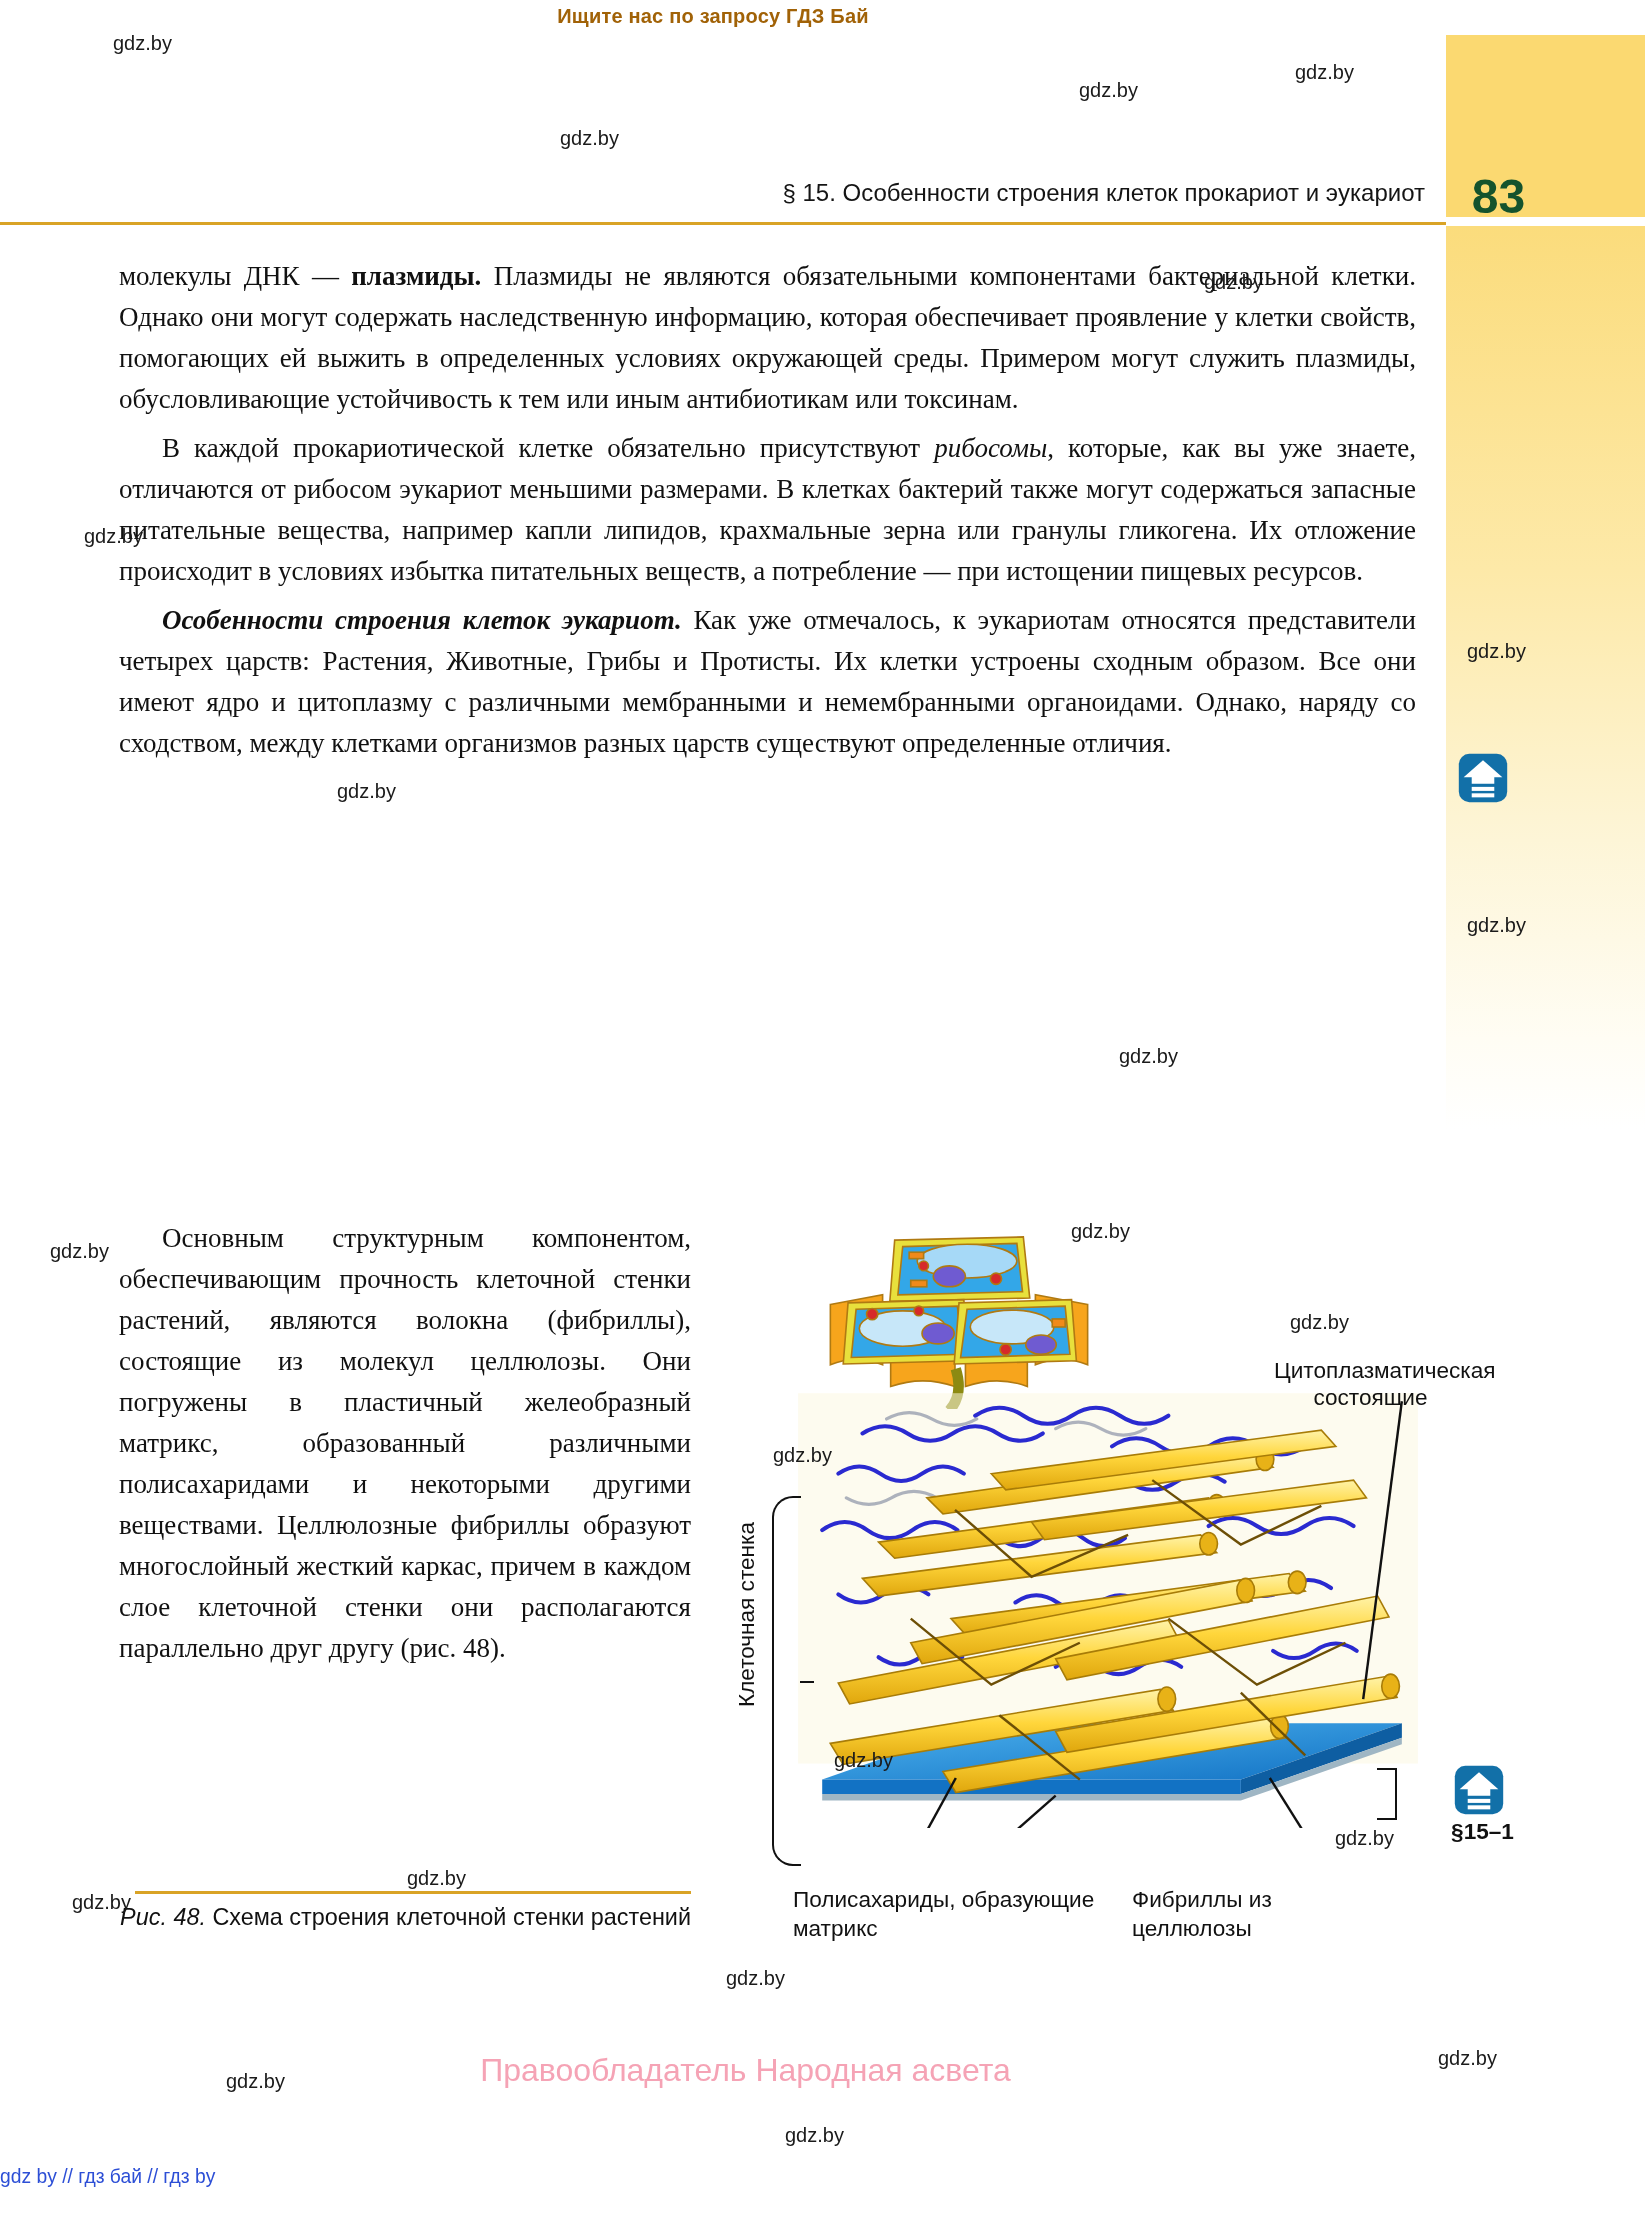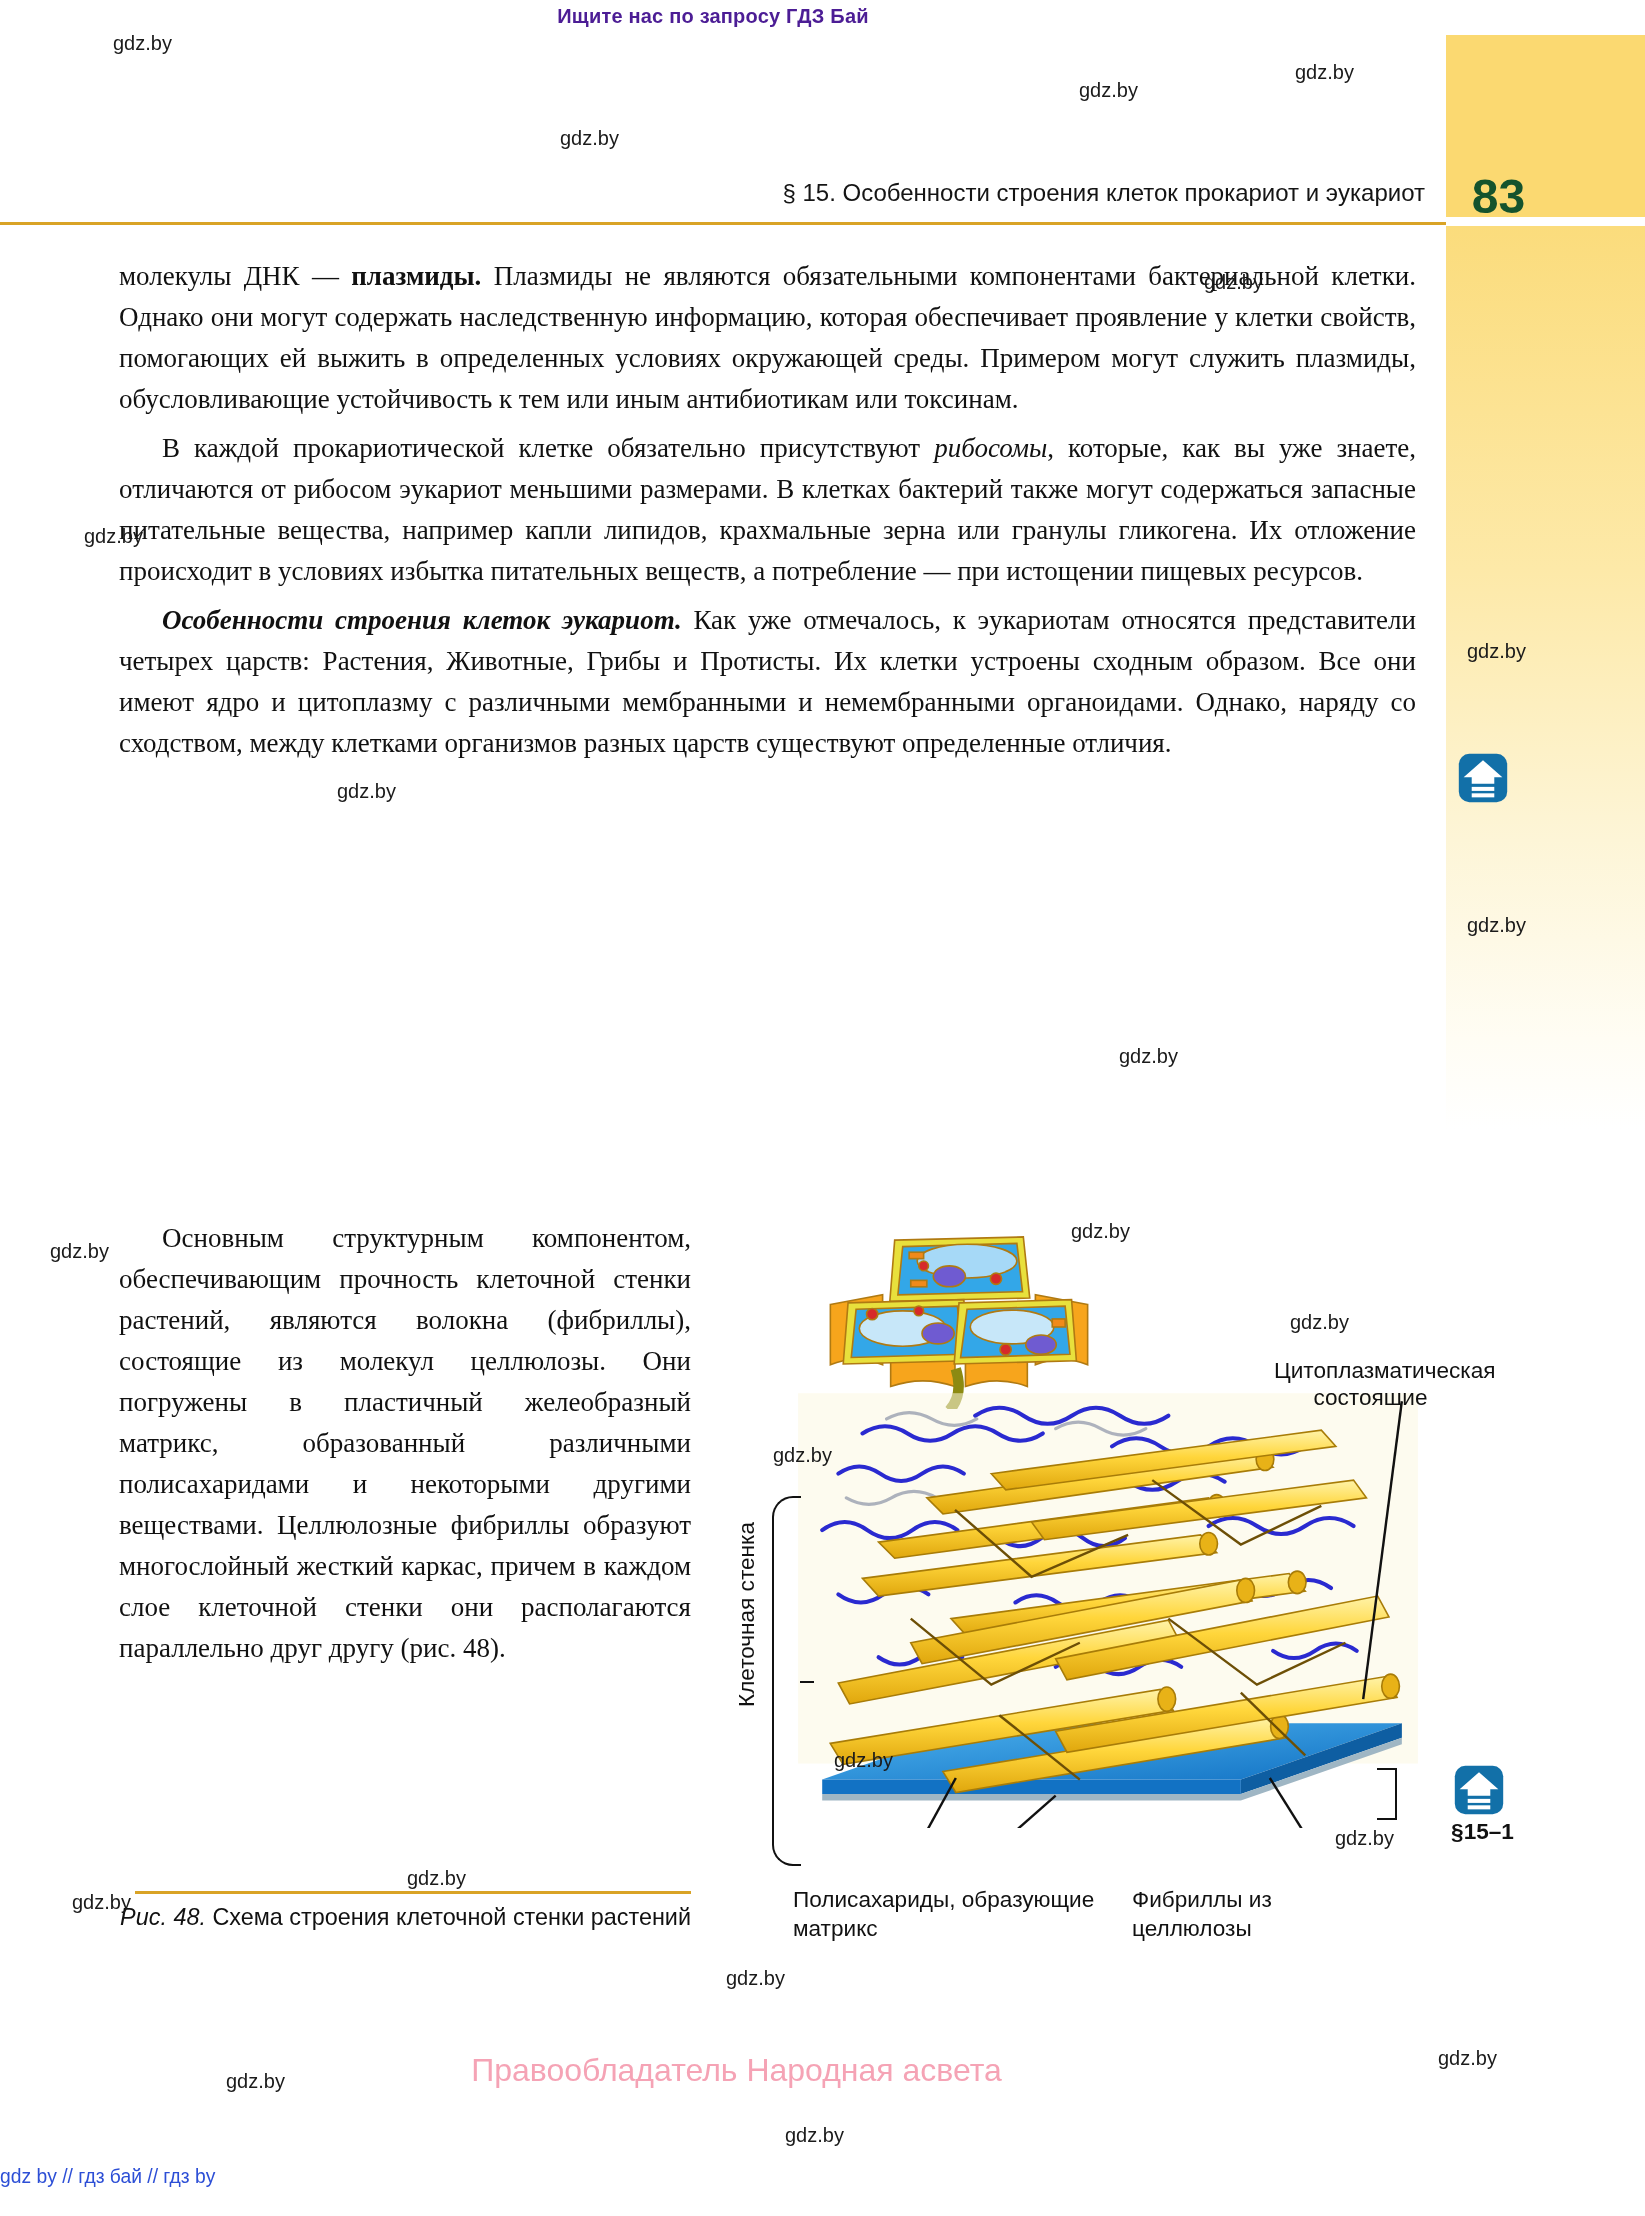--- a/index.html
+++ b/index.html
@@ -7,21 +7,21 @@
     width:1645px;height:2216px;position:relative;overflow:hidden;
     background:#ffffff;
     font-family:"Liberation Serif", serif;
   }
   .layer{position:absolute;}
 
   
   #promo{
     top:4.8px;left:0;width:1426px;text-align:center;
     font-family:"Liberation Sans", sans-serif;
-    font-weight:bold;font-size:20px;color:#4c1d95;letter-spacing:0.2px;
+    font-weight:bold;font-size:20px;color:#a16207;letter-spacing:0.2px;
   }
 
   
   #side-band-top{
     top:35px;left:1446px;width:199px;height:182px;
     background:#fbd971;
   }
   #side-band-main{
     top:226px;left:1446px;width:199px;height:903px;
     background:linear-gradient(180deg,#fbdc7c 0%,#fde9a8 38%,#fdf5d7 68%,#fffdf4 90%,#ffffff 100%);
@@ -125,21 +125,21 @@
   .upload-badge svg{display:block;width:50px;height:50px;}
   #badge-top{top:753px;left:1458px;}
   #badge-bottom{top:1765px;left:1454px;}
   #badge-bottom-label{
     position:absolute;top:1819px;left:1442px;width:81px;text-align:center;
     font-family:"Liberation Sans", sans-serif;font-weight:bold;font-size:22.6px;color:#111;
   }
 
   
   #copyright{
-    position:absolute;top:2052px;left:3px;width:1467px;text-align:center;
+    position:absolute;top:2052px;left:12px;width:1467px;text-align:center;
     font-family:"Liberation Sans", sans-serif;font-size:32px;color:#f5a3b5;
   }
   #footer-links{
     position:absolute;top:2166px;left:0;width:1404px;text-align:left;
     font-family:"Liberation Sans", sans-serif;font-size:19.3px;color:#2d4fd6;
   }
 
   
   .wm{
     position:absolute;

